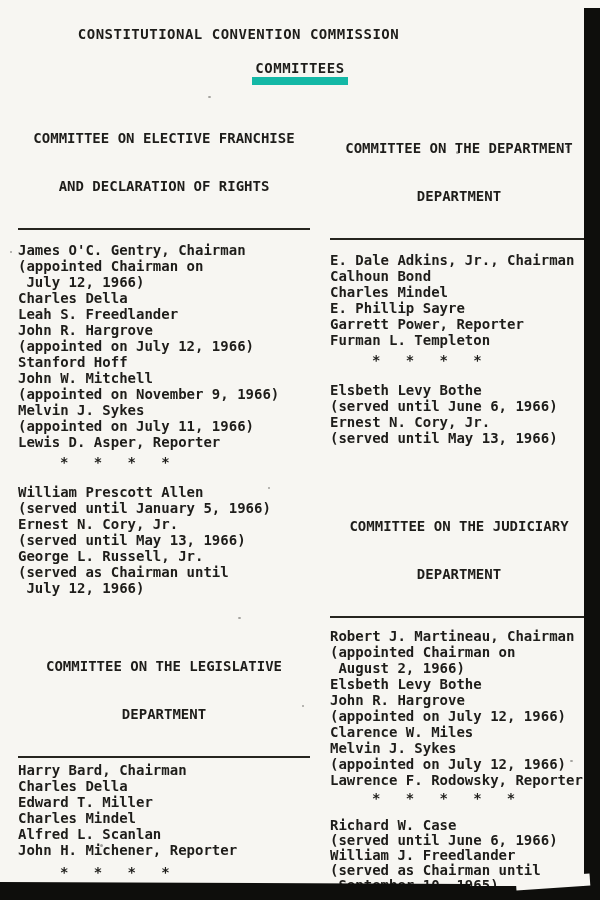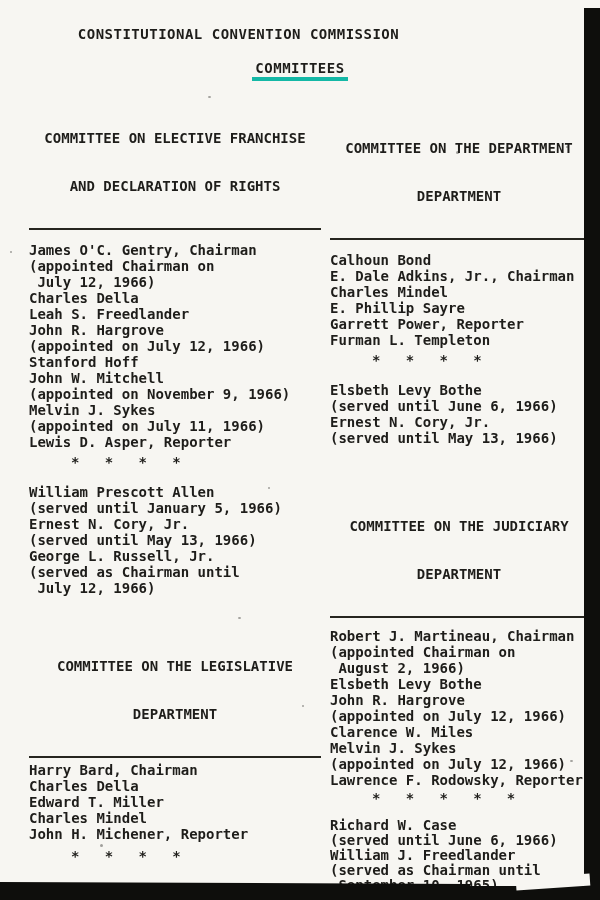--- a/index.html
+++ b/index.html
@@ -15,25 +15,25 @@
   .doc-title{
     position:absolute;top:26px;left:0;width:477px;
     text-align:center;font-size:14px;font-weight:bold;
     letter-spacing:.5px;white-space:pre;
   }
   .doc-subtitle{
     position:absolute;top:60px;left:0;width:600px;
     text-align:center;font-size:14px;font-weight:bold;
   }
   .doc-subtitle span{
-    display:inline-block;border-bottom:4px solid #14b8a6;padding:0 3px 1px 3px;
+    display:inline-block;border-bottom:8px solid #14b8a6;padding:0 3px 1px 3px;
     letter-spacing:.5px;
   }
   .col{position:absolute;font-size:14px;font-weight:bold;line-height:16px;}
-  .col-left{left:29px;top:98px;width:292px;}
+  .col-left{left:18px;top:98px;width:292px;}
   .col-right{left:330px;top:108px;width:258px;}
   .committee-heading{
     text-align:center;
     border-bottom:2px solid #26251f;
     padding-bottom:2px;
     white-space:pre;
   }
   .line{white-space:pre;}
   .members{margin-top:12px;}
   .members-snug{margin-top:4px;}
@@ -121,37 +121,38 @@
     <div class="section-gap-left">
       <div class="committee-heading">
         <div class="line">COMMITTEE ON THE LEGISLATIVE</div>
         <div class="line">DEPARTMENT</div>
       </div>
       <div class="members members-snug">
         <div class="line">Harry Bard, Chairman</div>
         <div class="line">Charles Della</div>
         <div class="line">Edward T. Miller</div>
         <div class="line">Charles Mindel</div>
+        <div class="line">Alfred L. Scanlan</div>
         <div class="line">John H. Michener, Reporter</div>
       </div>
       <div class="stars stars-m6">*   *   *   *</div>
 
     </div>
   </div>
 
   <div class="col col-right">
 
     <div>
       <div class="committee-heading">
         <div class="line">COMMITTEE ON THE DEPARTMENT</div>
         <div class="line">DEPARTMENT</div>
       </div>
       <div class="members">
+        <div class="line">E. Dale Adkins, Jr., Chairman</div>
         <div class="line">Calhoun Bond</div>
-        <div class="line">E. Dale Adkins, Jr., Chairman</div>
         <div class="line">Charles Mindel</div>
         <div class="line">E. Phillip Sayre</div>
         <div class="line">Garrett Power, Reporter</div>
         <div class="line">Furman L. Templeton</div>
       </div>
       <div class="stars">*   *   *   *</div>
       <div class="former">
         <div class="line">Elsbeth Levy Bothe</div>
         <div class="line">(served until June 6, 1966)</div>
         <div class="line">Ernest N. Cory, Jr.</div>

